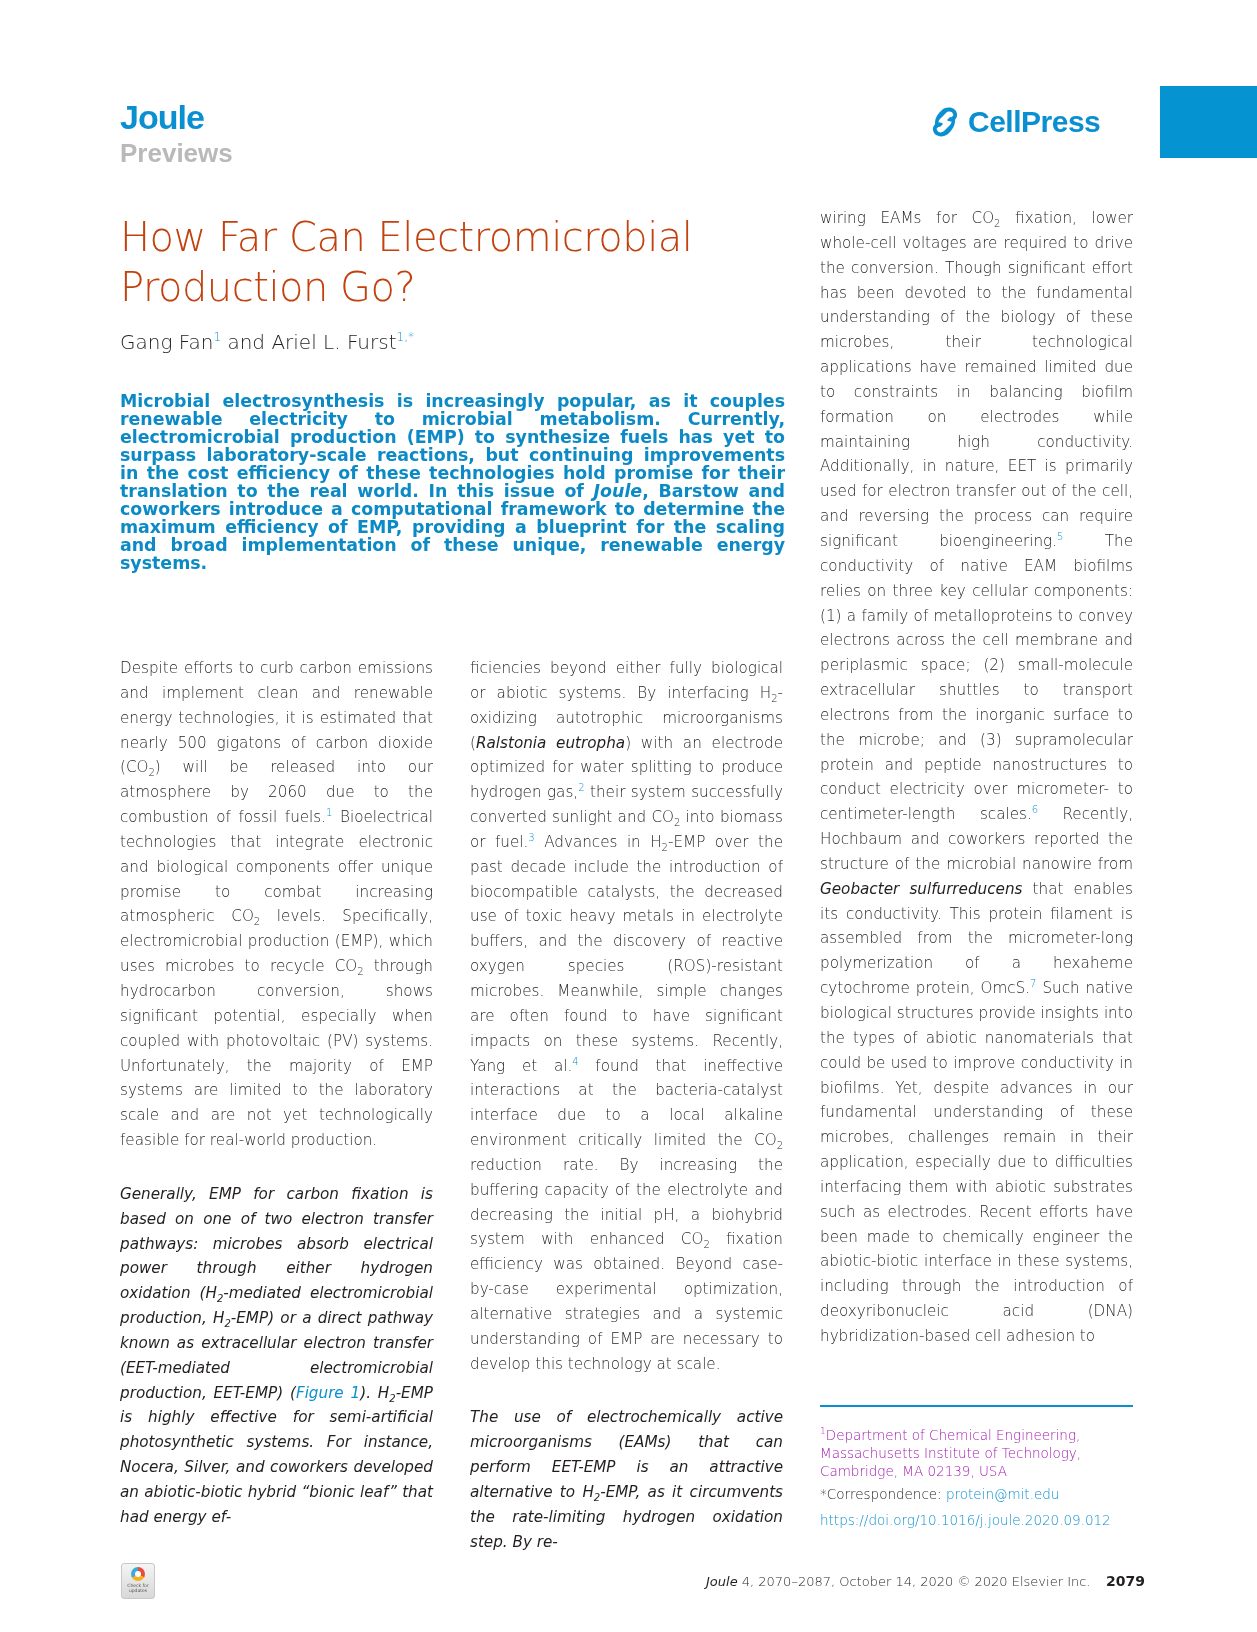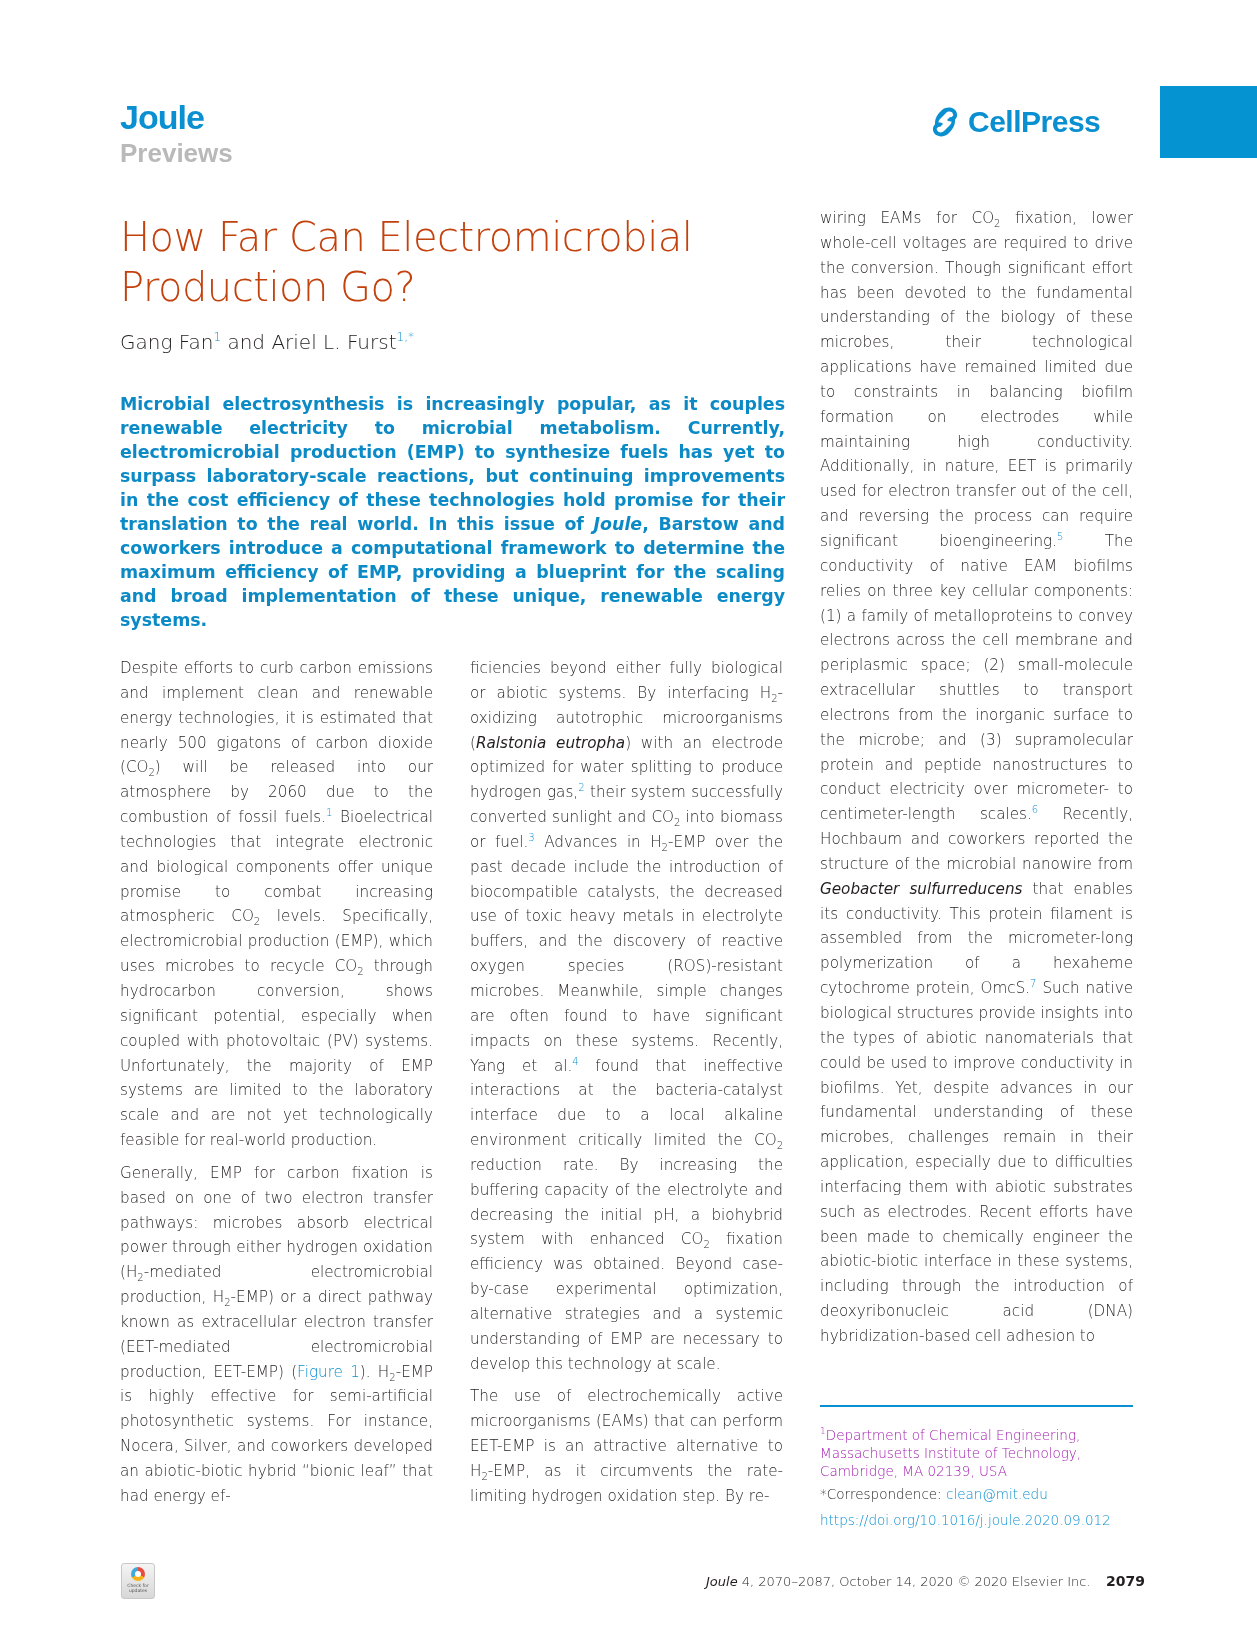--- a/index.html
+++ b/index.html
@@ -19,29 +19,29 @@
   .blue-tab { left: 1160px; top: 86px; width: 97px; height: 72px; background: #0593d2; }
 
   
   .title { left: 120px; top: 212px; width: 620px; font-family: "DejaVu Sans", sans-serif;
            font-weight: 300; font-size: 40px; line-height: 50px; color: #c2410c; letter-spacing: -0.5px; }
   .authors { left: 120px; top: 330px; font-size: 20px; color: #231f20; font-weight: 300; }
   .authors sup { color: #0a8fd0; font-size: 12px; }
 
   
   .abstract { left: 120px; top: 392px; width: 665px; font-family: "DejaVu Sans", sans-serif;
-              font-weight: 700; font-size: 17.4px; line-height: 24px; color: #0b8ac6;
+              font-weight: 700; font-size: 17.4px; line-height: 18px; color: #0b8ac6;
               text-align: justify; }
   .abstract i { font-style: italic; }
 
   
   .col { font-family: "DejaVu Sans", sans-serif; font-size: 15.2px; line-height: 24.85px;
          color: #231f20; text-align: justify; font-weight: 300; }
   .col p { margin: 0; }
-  .col p + p { margin-top: 8px; }
+  .col p + p { margin-top: 29px; font-style: italic; }
   .col1 { left: 120px; top: 656px; width: 313px; }
   .col2 { left: 470px; top: 656px; width: 313px; }
   .col3 { left: 820px; top: 206px; width: 313px; }
   .ref { color: #0a8fd0; font-size: 10px; vertical-align: super; line-height: 0; }
   .fig-link { color: #0a8fd0; }
   sub { font-size: 10px; line-height: 0; }
 
   
   .fn-rule { left: 820px; top: 1405px; width: 313px; height: 2px; background: #0a8fd0; }
   .affil { left: 820px; top: 1422px; width: 320px; font-size: 13.5px; line-height: 18px; color: #a21caf; font-weight: 300; }
@@ -100,21 +100,21 @@
   <p><span>wiring EAMs for CO</span><sub>2</sub><span> fixation, lower whole-cell voltages are required to drive the conversion. Though significant effort has been devoted to the fundamental understanding of the biology of these microbes, their technological applications have remained limited due to constraints in balancing biofilm formation on electrodes while maintaining high conductivity. Additionally, in nature, EET is primarily used for electron transfer out of the cell, and reversing the process can require significant bioengineering.</span><a class="ref">5</a><span> The conductivity of native EAM biofilms relies on three key cellular components: (1) a family of metalloproteins to convey electrons across the cell membrane and periplasmic space; (2) small-molecule extracellular shuttles to transport electrons from the inorganic surface to the microbe; and (3) supramolecular protein and peptide nanostructures to conduct electricity over micrometer- to centimeter-length scales.</span><a class="ref">6</a><span> Recently, Hochbaum and coworkers reported the structure of the microbial nanowire from </span><i>Geobacter sulfurreducens</i><span> that enables its conductivity. This protein filament is assembled from the micrometer-long polymerization of a hexaheme cytochrome protein, OmcS.</span><a class="ref">7</a><span> Such native biological structures provide insights into the types of abiotic nanomaterials that could be used to improve conductivity in biofilms. Yet, despite advances in our fundamental understanding of these microbes, challenges remain in their application, especially due to difficulties interfacing them with abiotic substrates such as electrodes. Recent efforts have been made to chemically engineer the abiotic-biotic interface in these systems, including through the introduction of deoxyribonucleic acid (DNA) hybridization-based cell adhesion to</span></p>
 </div>
 
 <div class="abs fn-rule"></div>
 <div class="abs affil">
   <sup>1</sup><span>Department of Chemical Engineering,</span><br>
   <span>Massachusetts Institute of Technology,</span><br>
   <span>Cambridge, MA 02139, USA</span>
 </div>
 <div class="abs corr">
-  <span>*Correspondence: </span><a class="email">clean@mit.edu</a>
+  <span>*Correspondence: </span><a class="email">protein@mit.edu</a>
 </div>
 <a class="abs doi">https://doi.org/10.1016/j.joule.2020.09.012</a>
 
 <div class="abs check-updates">
   <div class="ring"></div>
   <div class="label"><span>Check for</span><br><span>updates</span></div>
 </div>
 <div class="abs footer-citation"><i>Joule</i><span> 4, 2070–2087, October 14, 2020 © 2020 Elsevier Inc.</span></div>
 <div class="abs page-number">2079</div>
 

